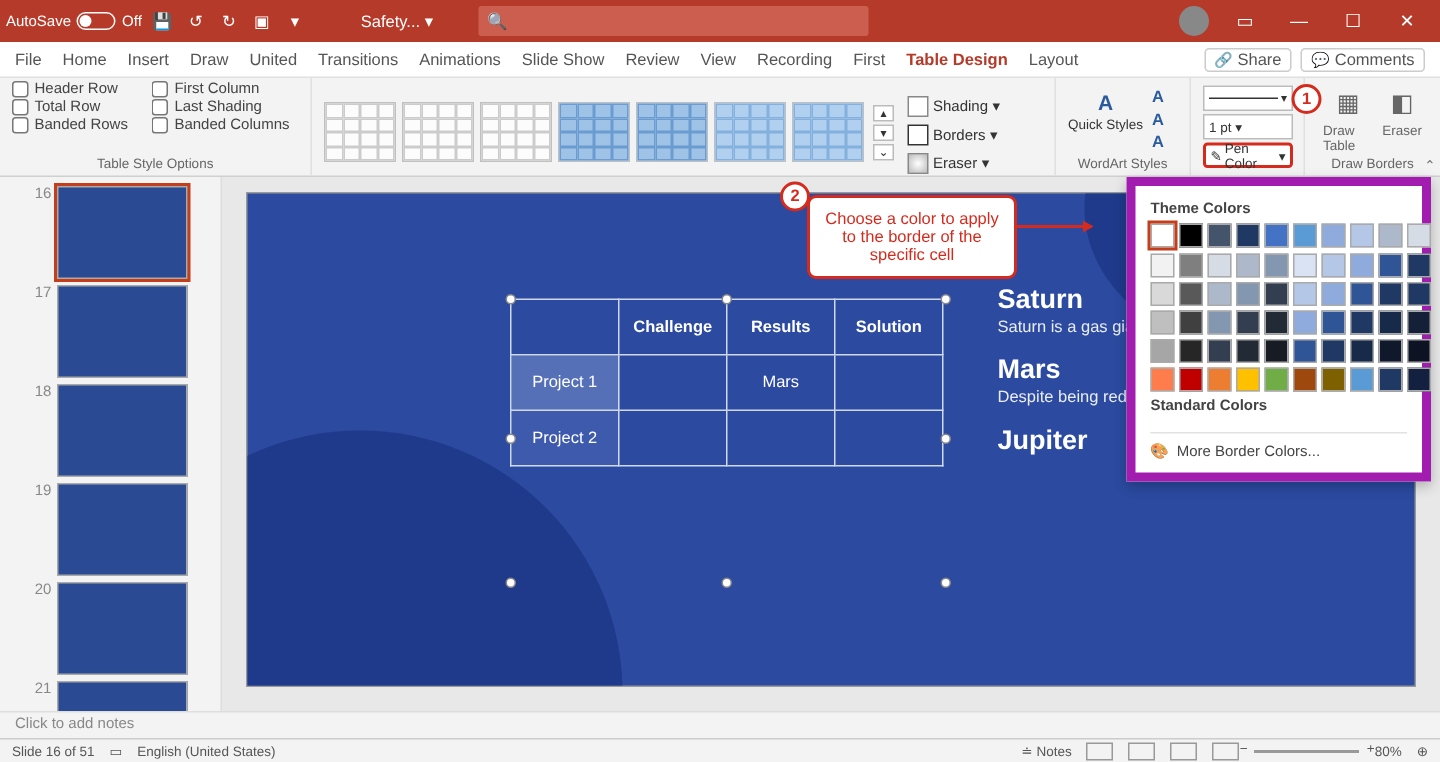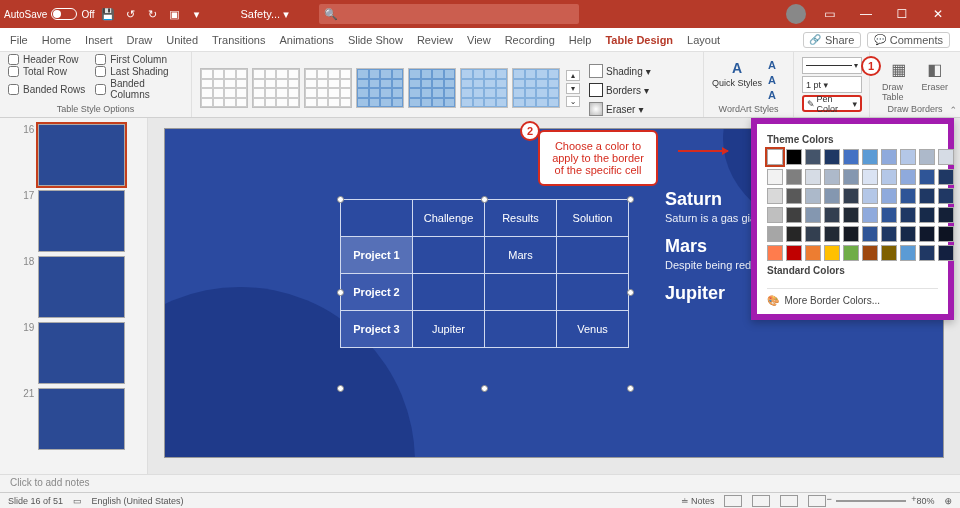--- a/index.html
+++ b/index.html
@@ -71,31 +71,31 @@
 .thumb { width:112px; height:62px; background:#2b4a94; border:1px solid #aaa; position:relative; }
 .thumb.sel { outline:2px solid #c43e1c; }
 
 .slide-area { flex:1; background:#e8e8e8; display:flex; justify-content:center; padding:10px 10px 4px; position:relative; }
 .slide { width: 780px; height: 330px; background:#2b4aa0; position:relative; border:1px solid #999; overflow:hidden; }
 .blob1 { position:absolute; width:350px; height:350px; border-radius:50%; background:#1f3a8a; left:-100px; bottom:-180px; }
 .blob2 { position:absolute; width:260px; height:200px; border-radius:50%; background:#1f3a8a; right:-40px; top:-90px; }
 
 .tbl { position:absolute; left:175px; top:70px; border-collapse:collapse; }
 .tbl td, .tbl th { border:1px solid #d0d9ef; width:72px; height:37px; text-align:center; font-size:11px; color:#fff; font-weight:400; }
-.tbl th { font-weight:normal; }
-.tbl td.hdr { background:#3d5aad; font-weight:bold;margin-left:40px; }
+.tbl th { font-weight:bold; }
+.tbl td.hdr { background:#3d5aad; font-weight:normal;margin-left:40px; }
 .tbl td.selcell { background:#5670b7; }
 .handle { position:absolute; width:7px; height:7px; background:#fff; border:1px solid #888; border-radius:50%; }
 
 .side-text { position:absolute; left:500px; top:60px; color:#fff; width:230px; }
 .side-text h3 { font-size:18px; font-weight:bold; margin-bottom:2px; }
 .side-text p { font-size:11px; opacity:0.9; margin-bottom:12px; }
 
 
-.callout { position:absolute; background:#fff; border:2px solid #d52b1e; border-radius:6px; padding:8px 10px; font-size:11px; color:#d52b1e; width:120px; text-align:center; z-index:20; }
+.callout { position:absolute; background:#fff; border:2px solid #d52b1e; border-radius:6px; padding:8px 10px; font-size:11px; color:#d52b1e; width:140px; text-align:center; z-index:20; }
 .marker { position:absolute; width:20px; height:20px; border:2px solid #d52b1e; border-radius:50%; background:#fff; color:#d52b1e; font-weight:bold; display:flex; align-items:center; justify-content:center; z-index:25; font-size:11px; }
 .arrow-line { position:absolute; height:2px; background:#d52b1e; z-index:19; }
 .arrow-line::after { content:""; position:absolute; right:-1px; top:-3px; border-left:7px solid #d52b1e; border-top:4px solid transparent; border-bottom:4px solid transparent; }
 
 
 .color-dd { position:absolute; right:6px; top:118px; width:203px; background:#fff; border:6px solid #a21caf; box-shadow:0 3px 8px rgba(0,0,0,0.25); padding:6px 10px 8px; z-index:30; }
 .color-dd .hdr-label { font-size:10px; font-weight:bold; color:#444; margin:4px 0; }
 .color-grid { display:grid; grid-template-columns: repeat(10, 16px); gap:3px; margin-bottom:4px; }
 .color-grid .c { width:16px; height:16px; border:1px solid #aaa; }
 .color-grid .c.sel { outline:2px solid #c43e1c; }
@@ -144,31 +144,31 @@
   <span>Home</span>
   <span>Insert</span>
   <span>Draw</span>
   <span>United</span>
   <span>Transitions</span>
   <span>Animations</span>
   <span>Slide Show</span>
   <span>Review</span>
   <span>View</span>
   <span>Recording</span>
-  <span>Help</span>
+  <span>First</span>
   <span class="active">Table Design</span>
   <span>Layout</span>
   <div class="right">
     <div class="chip">🔗 <span>Share</span></div>
     <div class="chip">💬 <span>Comments</span></div>
   </div>
 </div>
 
 <div class="ribbon">
-  <div class="group" style="width:192px">
+  <div class="group" style="width:208px">
     <div class="opts">
       <label class="chk">
           <input type="checkbox" style="">
           <span>Header Row</span>
         </label>
       <label class="chk">
           <input type="checkbox" style="">
           <span>First Column</span>
         </label>
       <label class="chk">
@@ -387,20 +387,24 @@
       </div>
     <div class="thumb-row">
         <div class="num">18</div>
         <div class="thumb"></div>
       </div>
     <div class="thumb-row">
         <div class="num">19</div>
         <div class="thumb"></div>
       </div>
     <div class="thumb-row">
+        <div class="num">20</div>
+        <div class="thumb"></div>
+      </div>
+    <div class="thumb-row">
         <div class="num">21</div>
         <div class="thumb"></div>
       </div>
   </div>
 
   <div class="slide-area">
     <div class="slide">
       <div class="blob1"></div>
         <div class="blob2"></div>
 
@@ -416,26 +420,20 @@
               <td class="hdr selcell">Project 1</td>
               <td></td>
               <td>Mars</td>
               <td></td>
             </tr>
         <tr>
               <td class="hdr">Project 2</td>
               <td></td>
               <td></td>
               <td></td>
-            </tr>
-        <tr>
-              <td class="hdr">Project 3</td>
-              <td>Jupiter</td>
-              <td></td>
-              <td>Venus</td>
             </tr>
       </tbody>
         </table>
       <div class="handle" style="left:172px;top:67px"></div>
       <div class="handle" style="left:316px;top:67px"></div>
       <div class="handle" style="left:462px;top:67px"></div>
       <div class="handle" style="left:172px;top:160px"></div>
       <div class="handle" style="left:462px;top:160px"></div>
       <div class="handle" style="left:172px;top:256px"></div>
       <div class="handle" style="left:316px;top:256px"></div>

